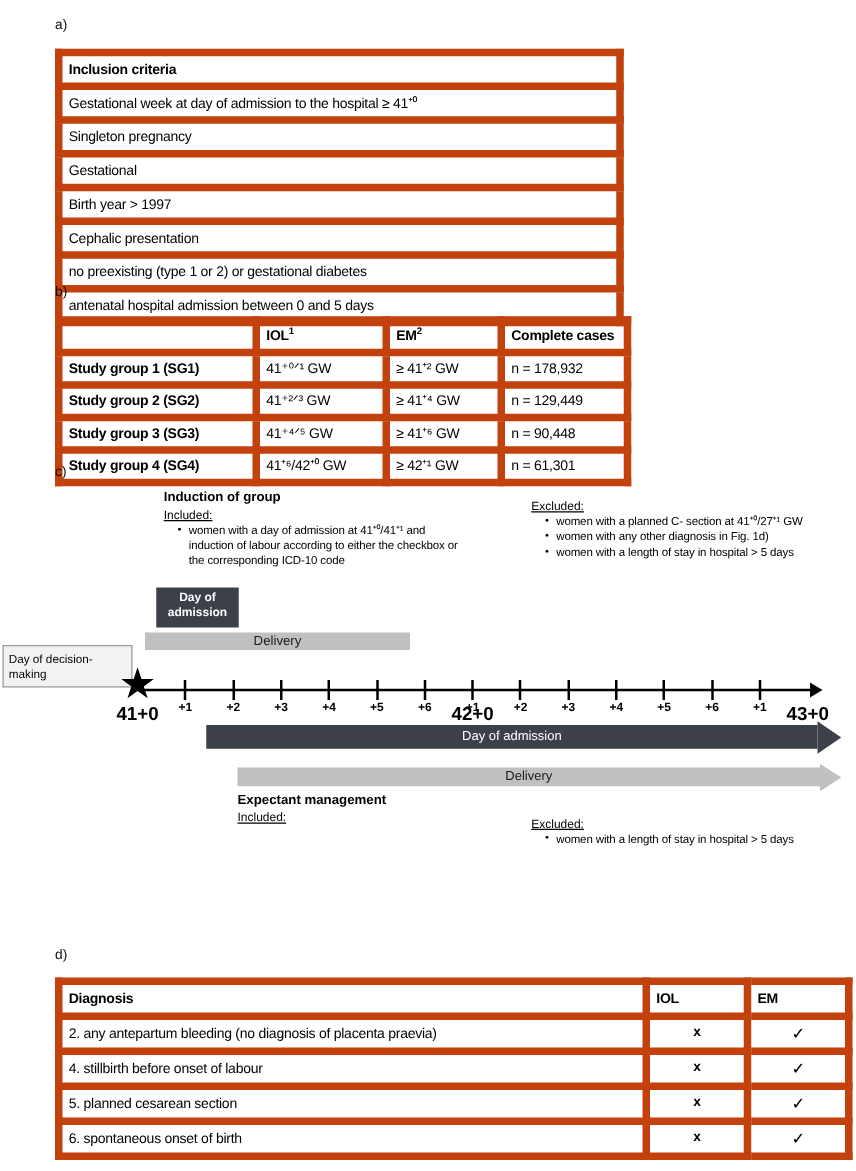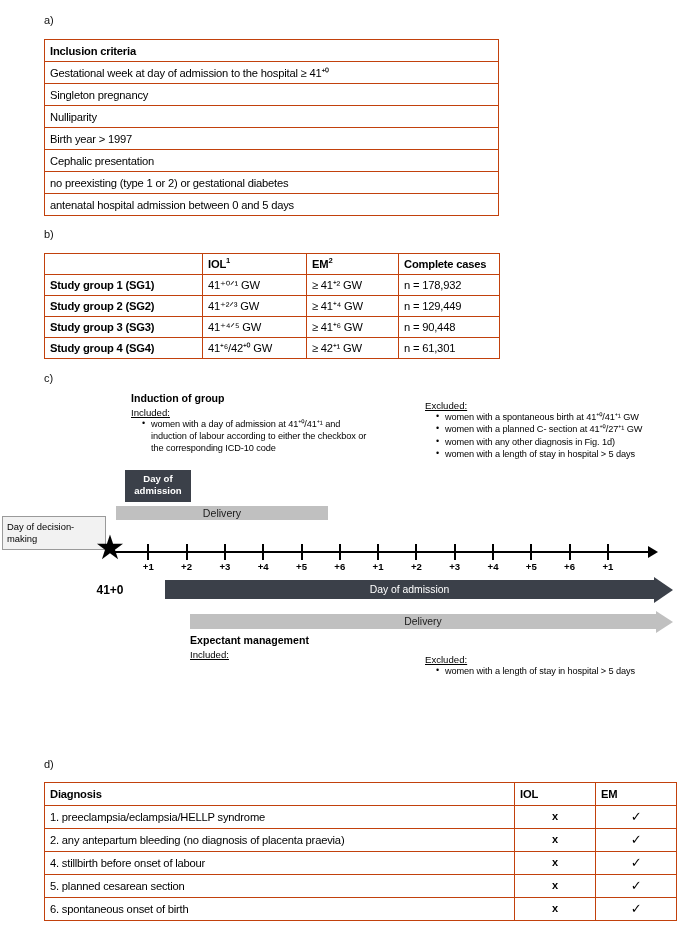--- a/index.html
+++ b/index.html
@@ -16,21 +16,21 @@
     font-size:11px;
     color:#111;
   }
 
   
   table.fig{
     border-collapse:collapse;
     table-layout:fixed;
   }
   table.fig td, table.fig th{
-    border:1px solid #c2410c;
+    border:6px solid #c2410c;
     padding:2px 5px;
     font-size:11.2px;
     line-height:1.25;
     text-align:left;
     vertical-align:middle;
     letter-spacing:-0.2px;
     margin-left:47px;
   }
   table.fig .bold{font-weight:bold;}
   sup{font-size:0.68em;vertical-align:super;line-height:0;}
@@ -153,21 +153,21 @@
     border-left:10px solid #000;
   }
   #timeline .tick{
     position:absolute;top:14px;width:2px;height:16px;background:#000;
   }
   #timeline .ticklabel{
     position:absolute;top:31px;font-size:9.6px;font-weight:bold;
     transform:translateX(-50%);white-space:nowrap;
   }
   #timeline .weeklabel{
-    position:absolute;top:53px;font-size:12px;font-weight:bold;
+    position:absolute;top:33px;font-size:15px;font-weight:bold;
     transform:translateX(-50%);white-space:nowrap;
   }
   .star{
     position:absolute;top:2px;font-size:34px;line-height:30px;
     transform:translateX(-50%);color:#000;
   }
 
   
   #panel-d{position:absolute;left:44px;top:758px;width:640px;}
   #panel-d table{width:632px;}
@@ -188,21 +188,21 @@
       <tr>
         <td class="bold">Inclusion criteria</td>
       </tr>
       <tr>
           <td>Gestational week at day of admission to the hospital ≥ 41⁺⁰</td>
         </tr>
       <tr>
           <td>Singleton pregnancy</td>
         </tr>
       <tr>
-          <td>Nulliparity</td>
+          <td>Gestational</td>
         </tr>
       <tr>
           <td>Birth year &gt; 1997</td>
         </tr>
       <tr>
           <td>Cephalic presentation</td>
         </tr>
       <tr>
           <td>no preexisting (type 1 or 2) or gestational diabetes</td>
         </tr>
@@ -264,21 +264,20 @@
     <div class="blockhead">Induction of group</div>
     <div class="incl-title" style="margin-top:3px;">Included:</div>
     <ul class="bul">
       <li>women with a day of admission at 41⁺⁰/41⁺¹ and induction of labour according to either the checkbox or the corresponding ICD-10 code</li>
     </ul>
   </div>
 
   <div id="iol-excl">
     <div class="incl-title">Excluded:</div>
     <ul class="bul">
-      <li>women with a spontaneous birth at 41⁺⁰/41⁺¹ GW</li>
       <li>women with a planned C- section at 41⁺⁰/27⁺¹ GW</li>
       <li>women with any other diagnosis in Fig. 1d)</li>
       <li>women with a length of stay in hospital &gt; 5 days</li>
     </ul>
   </div>
 
   <div class="darkbox" id="box-admission">Day of admission</div>
   <div class="greybar" id="bar-delivery-top">Delivery</div>
   <div class="whitebox" id="box-decision">Day of decision-making</div>
 
@@ -348,25 +347,20 @@
         <col class="dc1">
         <col class="dc2">
       </colgroup>
     <tbody>
       <tr>
         <td class="bold">Diagnosis</td>
         <td class="bold">IOL</td>
         <td class="bold">EM</td>
       </tr>
       <tr>
-        <td>1. preeclampsia/eclampsia/HELLP syndrome</td>
-        <td class="mark">x</td>
-        <td class="tick">✓</td>
-      </tr>
-      <tr>
         <td>2. any antepartum bleeding (no diagnosis of placenta praevia)</td>
         <td class="mark">x</td>
         <td class="tick">✓</td>
       </tr>
       <tr>
         <td>4. stillbirth before onset of labour</td>
         <td class="mark">x</td>
         <td class="tick">✓</td>
       </tr>
       <tr>

